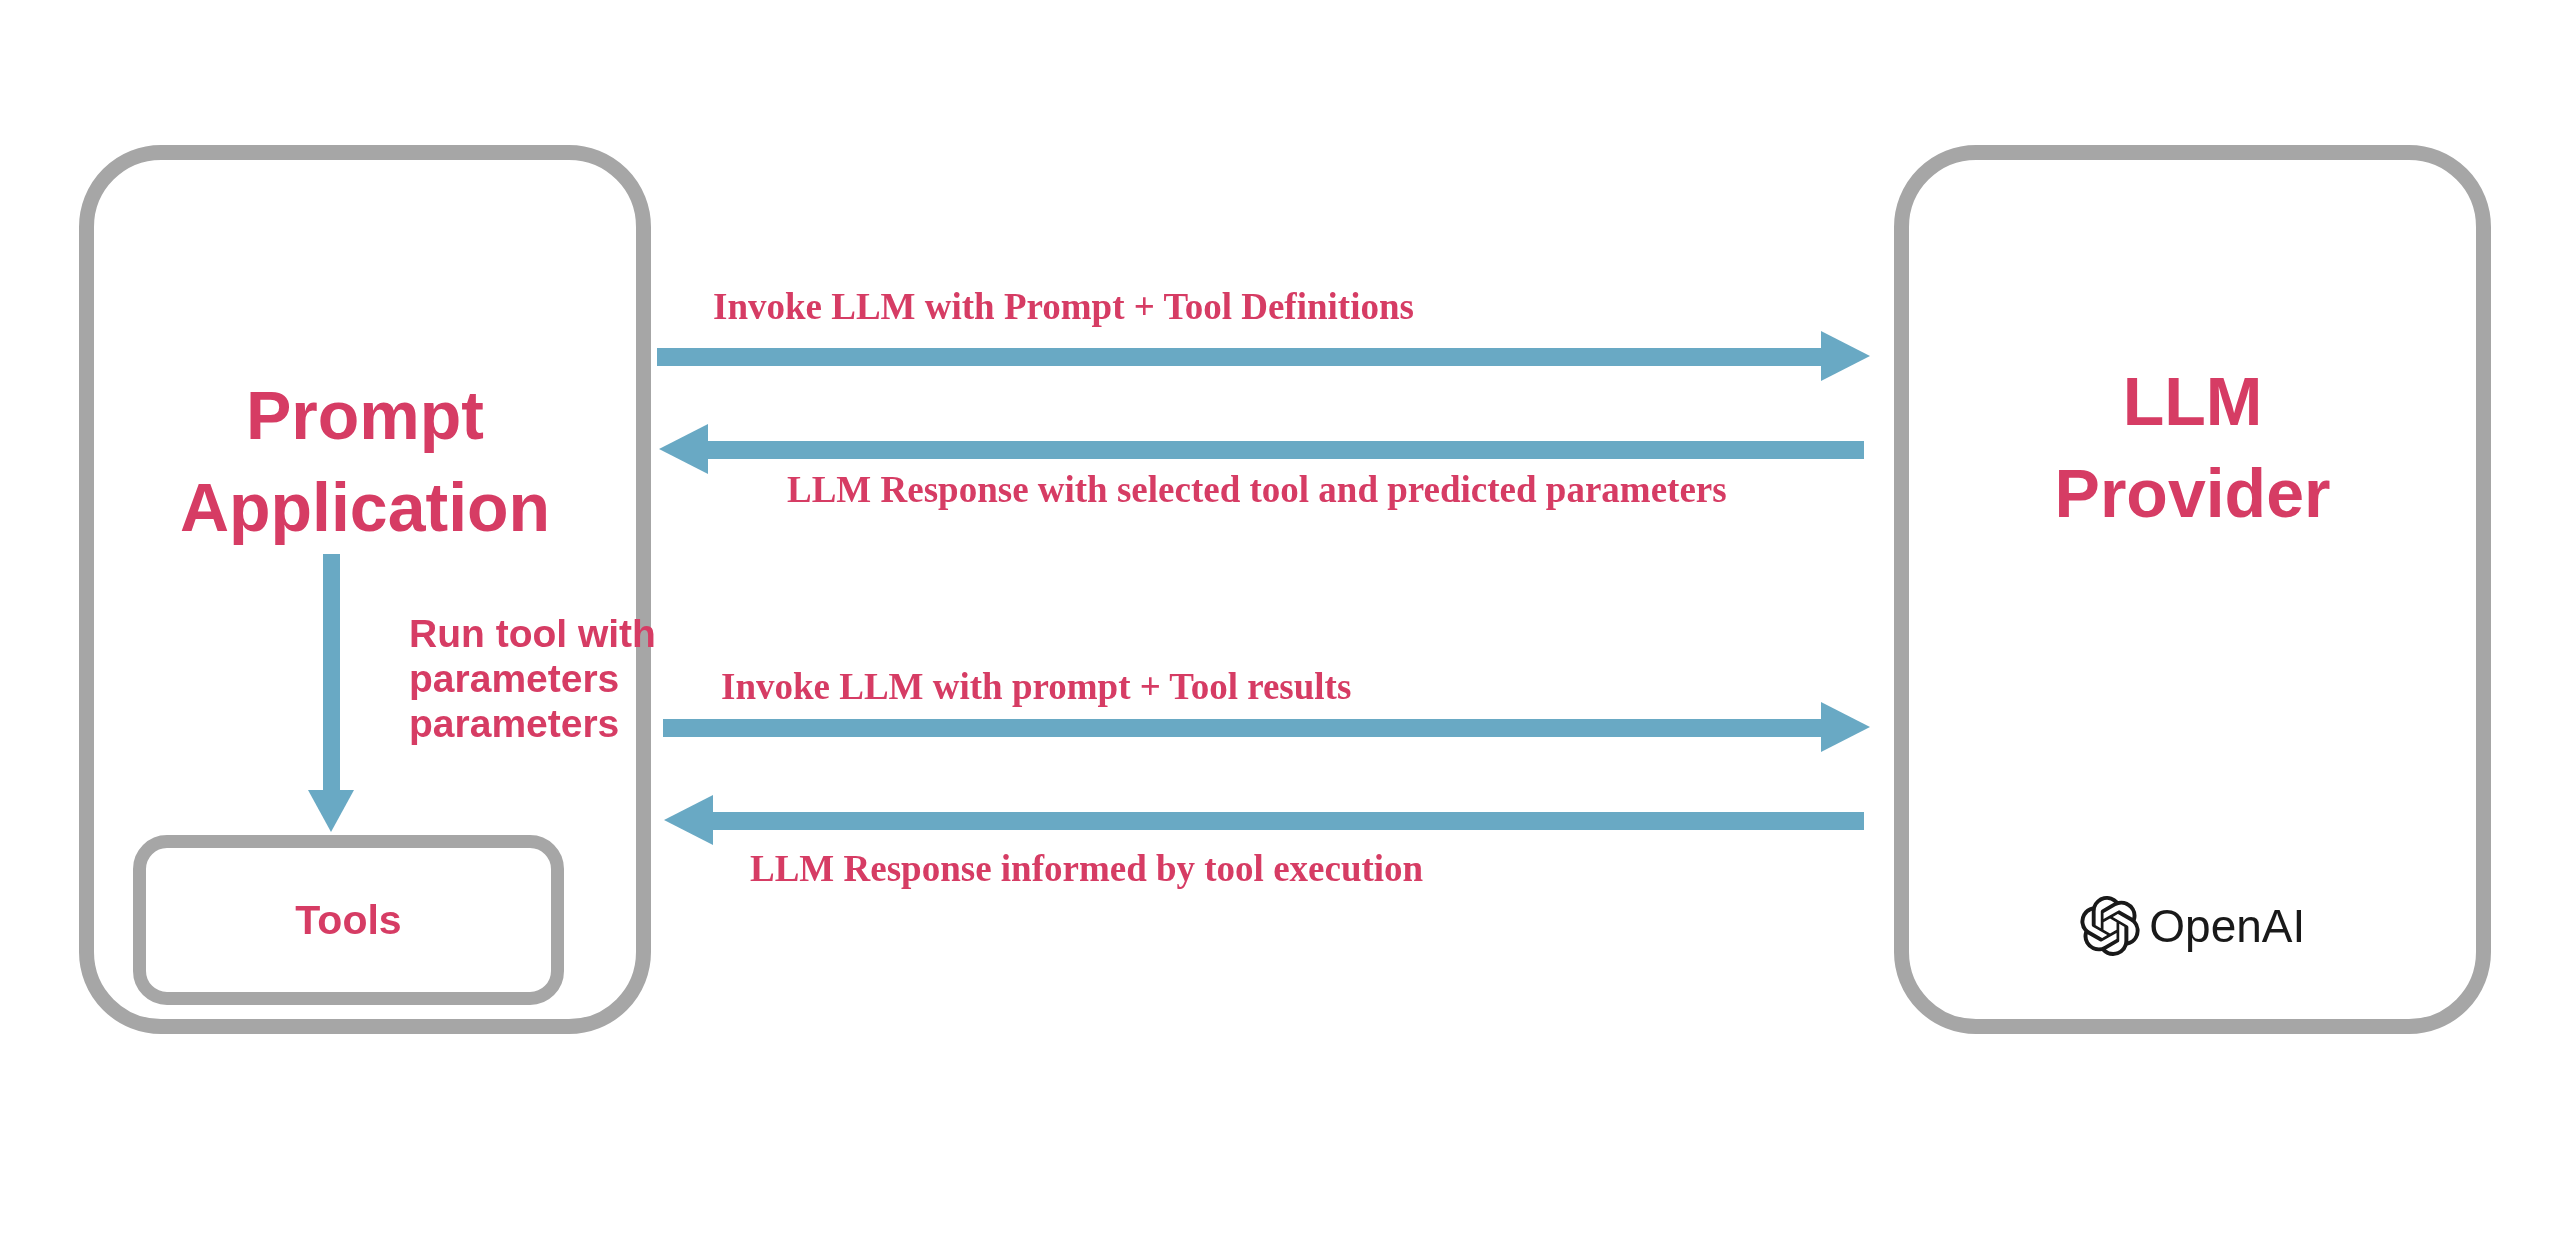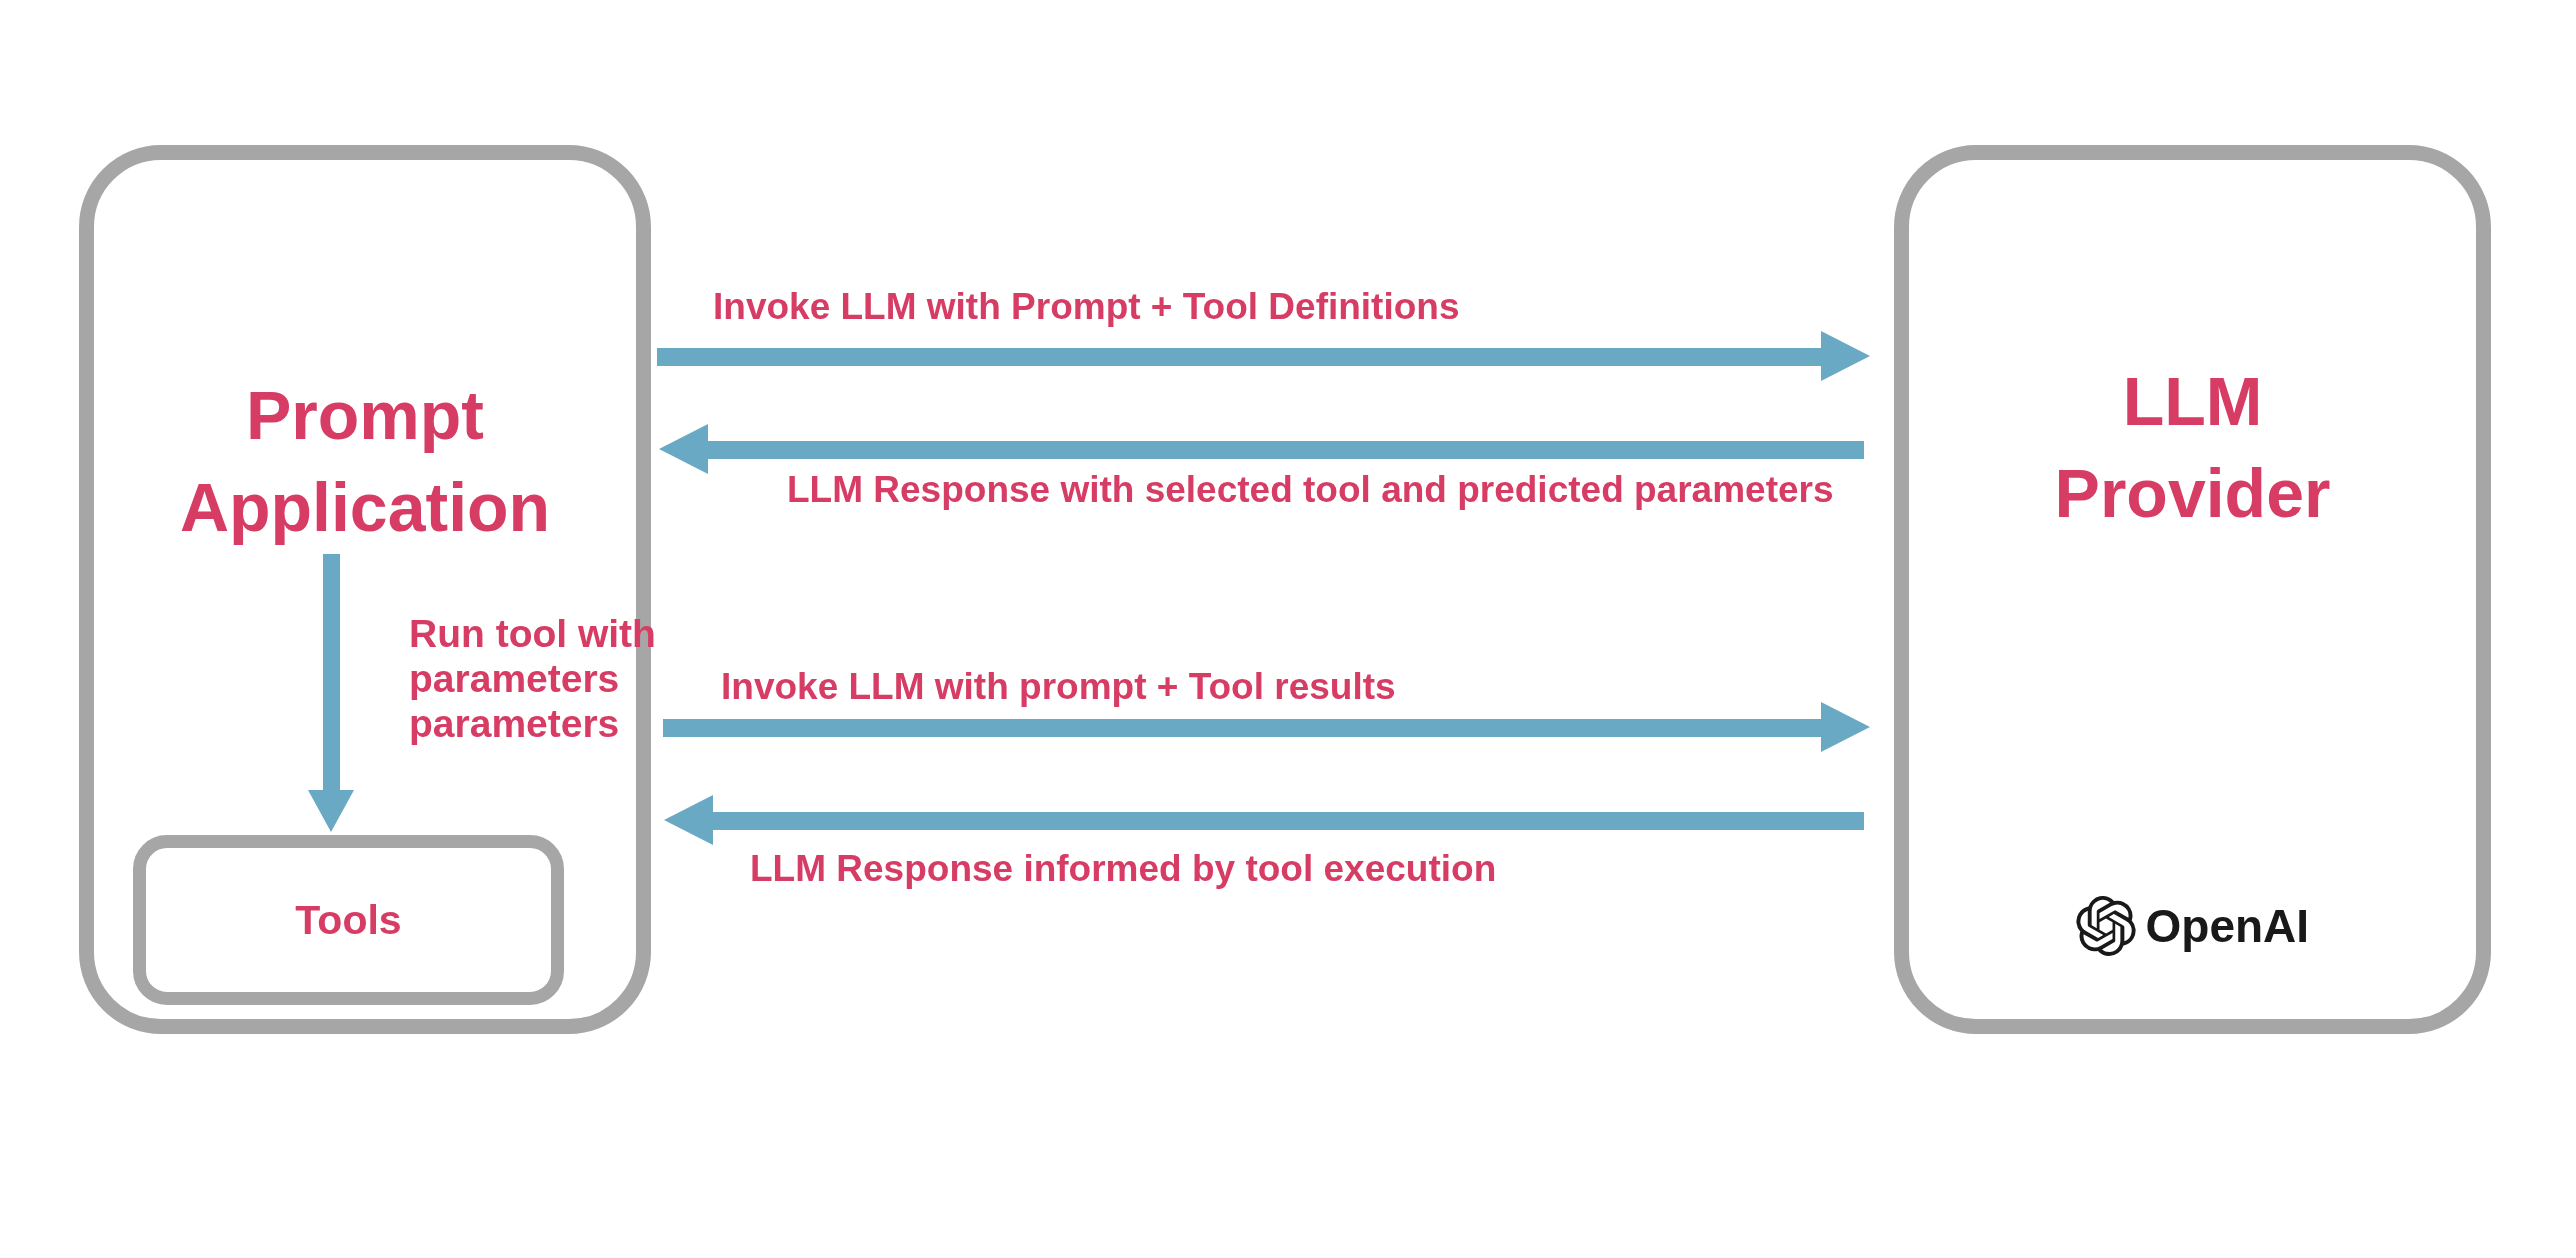--- a/index.html
+++ b/index.html
@@ -53,21 +53,21 @@
     position:absolute;left:0;top:676px;width:100%;
     text-align:center;
     color:var(--logo-black);
     font-weight:bold;font-size:32px;letter-spacing:2.9px;
   }
   .openai{
     position:absolute;left:0;top:736px;width:100%;
     display:flex;align-items:center;justify-content:center;gap:9.7px;
     color:var(--logo-black);
   }
-  .openai-text{font-weight:bold;font-size:46px;letter-spacing:0px;}
+  .openai-text{font-weight:normal;font-size:46px;letter-spacing:0px;}
   
   .shaft{position:absolute;height:18.4px;background:var(--arrow-blue);}
   .head-right{
     position:absolute;width:0;height:0;
     border-top:25px solid transparent;
     border-bottom:25px solid transparent;
     border-left:49px solid var(--arrow-blue);
   }
   .head-left{
     position:absolute;width:0;height:0;
@@ -90,20 +90,21 @@
     border-left:23px solid transparent;
     border-right:23px solid transparent;
     border-top:42px solid var(--arrow-blue);
   }
   
   .flow-label{
     position:absolute;
     color:var(--accent-pink);
     font-weight:bold;font-size:37px;line-height:44px;
     white-space:nowrap;
+    font-family:Liberation Serif, serif;
   }
   .l1{left:713px;top:285px;}
   .l2{left:787px;top:468px;}
   .l3{left:721px;top:665px;}
   .l4{left:750px;top:847px;}
   .run-label{
     position:absolute;left:370px;top:611px;
     color:var(--accent-pink);
     font-weight:bold;font-size:39px;line-height:45px;margin-left:39px;
   }

